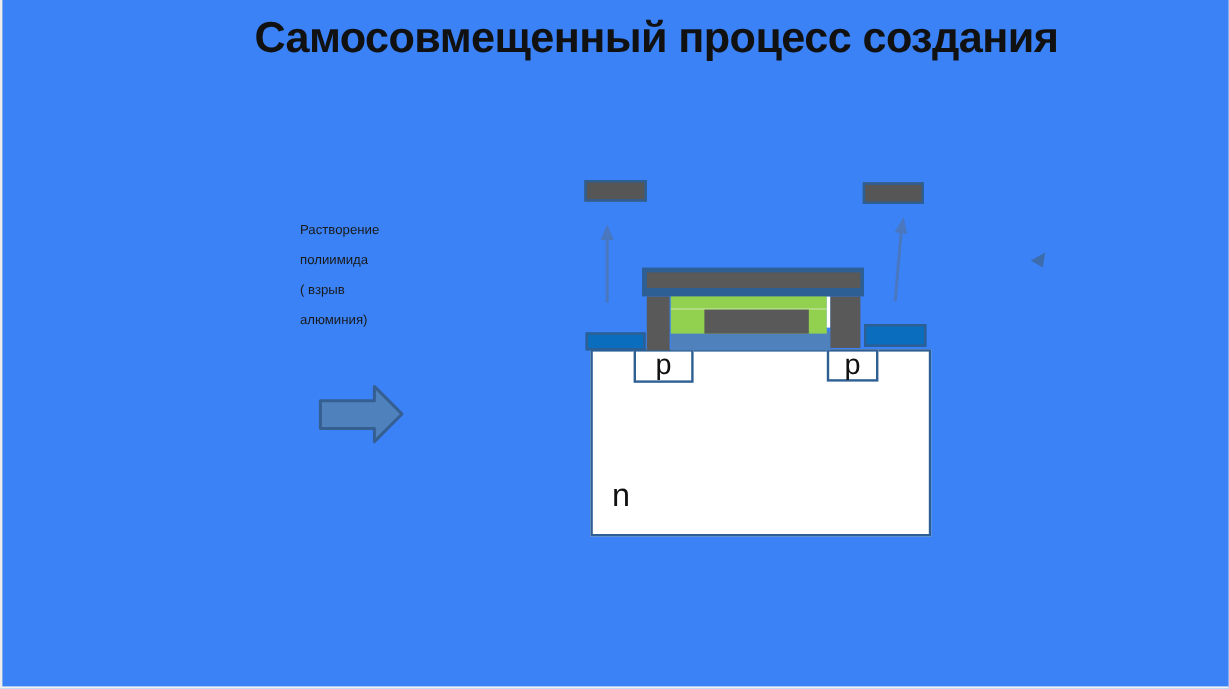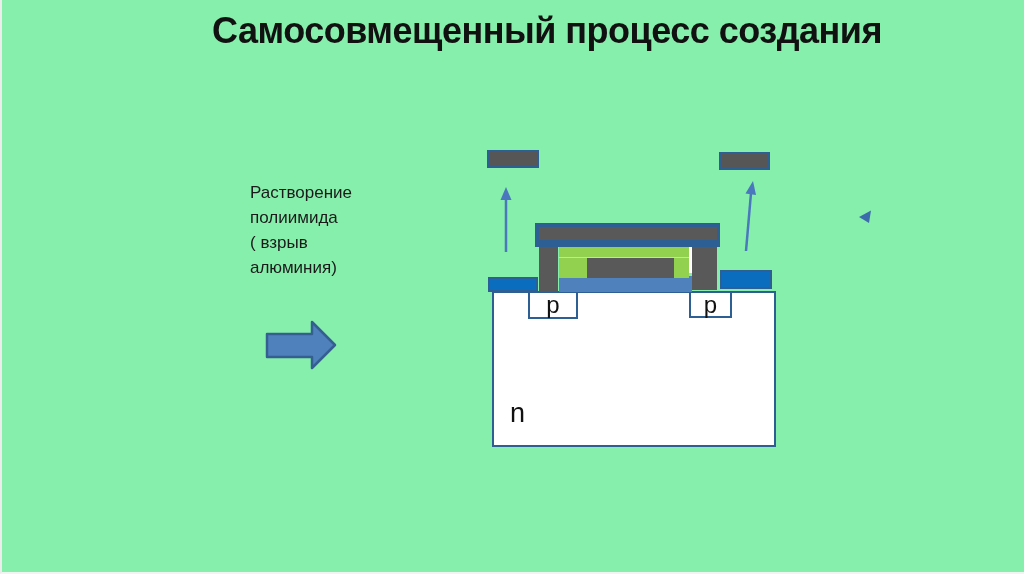--- a/index.html
+++ b/index.html
@@ -1,22 +1,22 @@
 <!DOCTYPE html>
 <html><head>
 <meta charset="utf-8">
 <style>
   html,body{margin:0;padding:0;background:#ffffff;}
-  .slide{position:relative;width:1024px;height:574px;background:#86efac;overflow:hidden;
+  .slide{position:relative;width:1024px;height:574px;background:#3b82f6;overflow:hidden;
          font-family:"Liberation Sans","DejaVu Sans",sans-serif;
          border-left:2px solid #ececec;border-bottom:2px solid #f3f3f3;box-sizing:border-box;}
   .abs{position:absolute;box-sizing:border-box;}
   .title{left:85px;top:6px;width:920px;text-align:center;color:#111111;
          font-size:36px;font-weight:700;line-height:50px;letter-spacing:-0.5px;}
-  .caption{left:248px;top:180px;width:150px;color:#1a1a1a;font-size:17px;line-height:25px;
+  .caption{left:248px;top:180px;width:150px;color:#1a1a1a;font-size:11px;line-height:25px;
            white-space:pre-line;}
   
   .substrate{left:490px;top:291px;width:284px;height:156px;border:2px solid #2e5f94;background:#ffffff;}
   .nlabel{left:508px;top:398px;font-size:27px;color:#111;}
   .pbox{border:2px solid #2e5f94;background:#ffffff;display:flex;align-items:center;justify-content:center;
         font-size:24px;color:#111;}
   .pbox-left{left:526px;top:291px;width:50px;height:28px;}
   .pbox-right{left:687px;top:291px;width:43px;height:27px;}
   .sidebar{background:#0b6dbe;border:2px solid #2e5f94;}
   .sidebar-left{left:486px;top:277px;width:50px;height:15px;}

